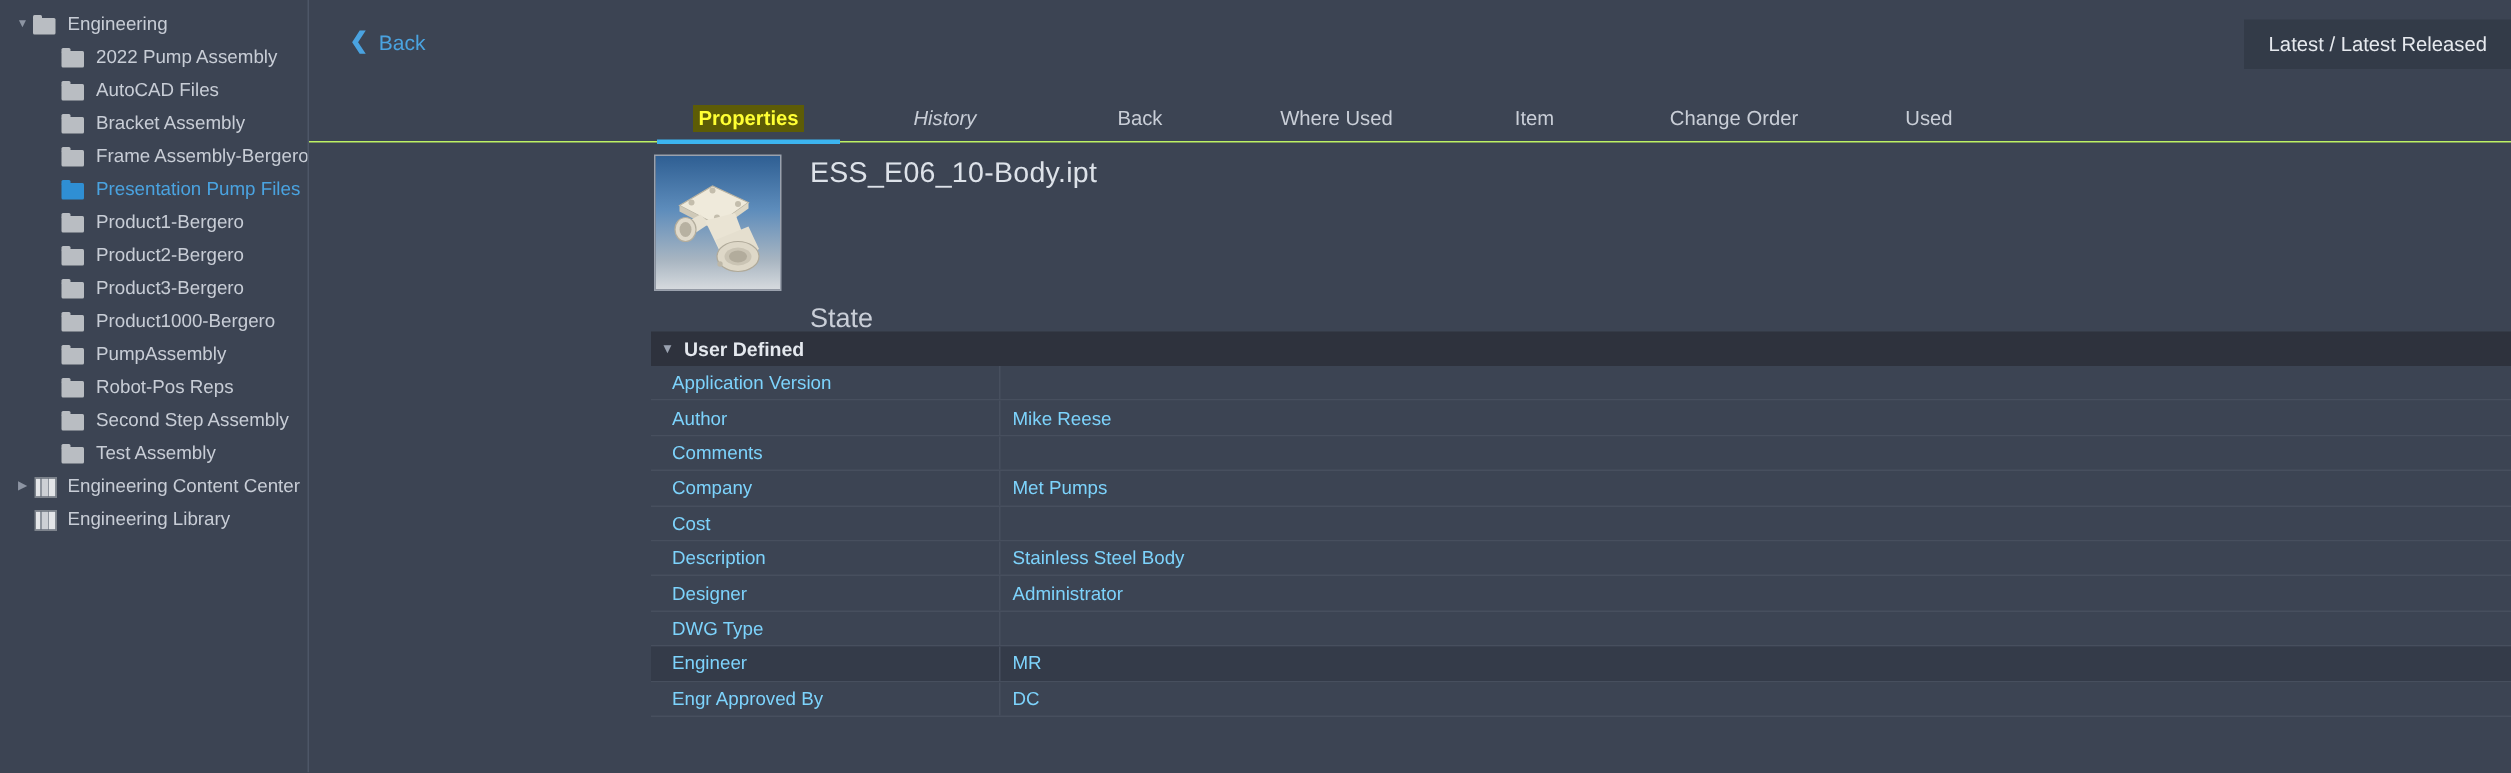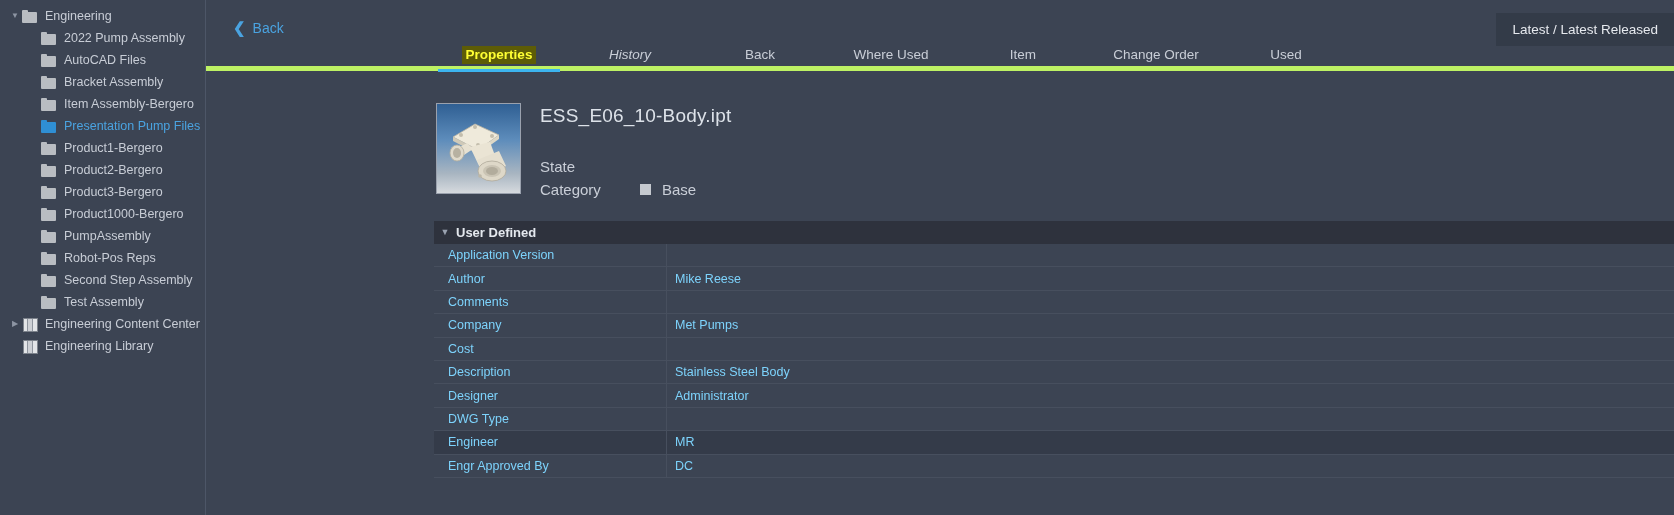--- a/index.html
+++ b/index.html
@@ -174,24 +174,24 @@
     font-weight: normal;
     display: flex;
     align-items: center;
     cursor: pointer;
   }
 
   
   #tabbar {
     position: absolute;
     left: 0;
-    top: 39px;
+    top: 63px;
     width: 100%;
     height: 32px;
-    border-bottom: 5px solid #bef264;
+    border-bottom: 1px solid #bef264;
     text-align: center;
   }
 
   .tab {
     position: absolute;
     top: 0;
     height: 32px;
     display: flex;
     align-items: center;
     justify-content: center;
@@ -250,24 +250,25 @@
     left: 334px;
     top: 17px;
     font-size: 19px;
     color: #dde2e9;
     letter-spacing: 0.2px;
   }
 
   .meta-row {
     position: absolute;
     left: 334px;
-    font-size: 15px;
+    font-size: 18px;
     color: #c9ced7;
     display: flex;
     align-items: center;
+    margin-top: 44px;
   }
 
   #meta-state { top: 70px; }
   #meta-category { top: 93px; }
 
   .meta-label { width: 100px; display: inline-block; }
 
   .cat-swatch {
     width: 11px;
     height: 11px;
@@ -361,21 +362,21 @@
       <div class="tree-row lvl1">
         <span class="tree-icon ico-folder"></span>
         <span class="tree-label">AutoCAD Files</span>
       </div>
       <div class="tree-row lvl1">
         <span class="tree-icon ico-folder"></span>
         <span class="tree-label">Bracket Assembly</span>
       </div>
       <div class="tree-row lvl1">
         <span class="tree-icon ico-folder"></span>
-        <span class="tree-label">Item Assembly-Bergero</span>
+        <span class="tree-label">Frame Assembly-Bergero</span>
       </div>
       <div class="tree-row lvl1 selected">
         <span class="tree-icon ico-folder-open"></span>
         <span class="tree-label">Presentation Pump Files</span>
       </div>
       <div class="tree-row lvl1">
         <span class="tree-icon ico-folder"></span>
         <span class="tree-label">Product1-Bergero</span>
       </div>
       <div class="tree-row lvl1">

